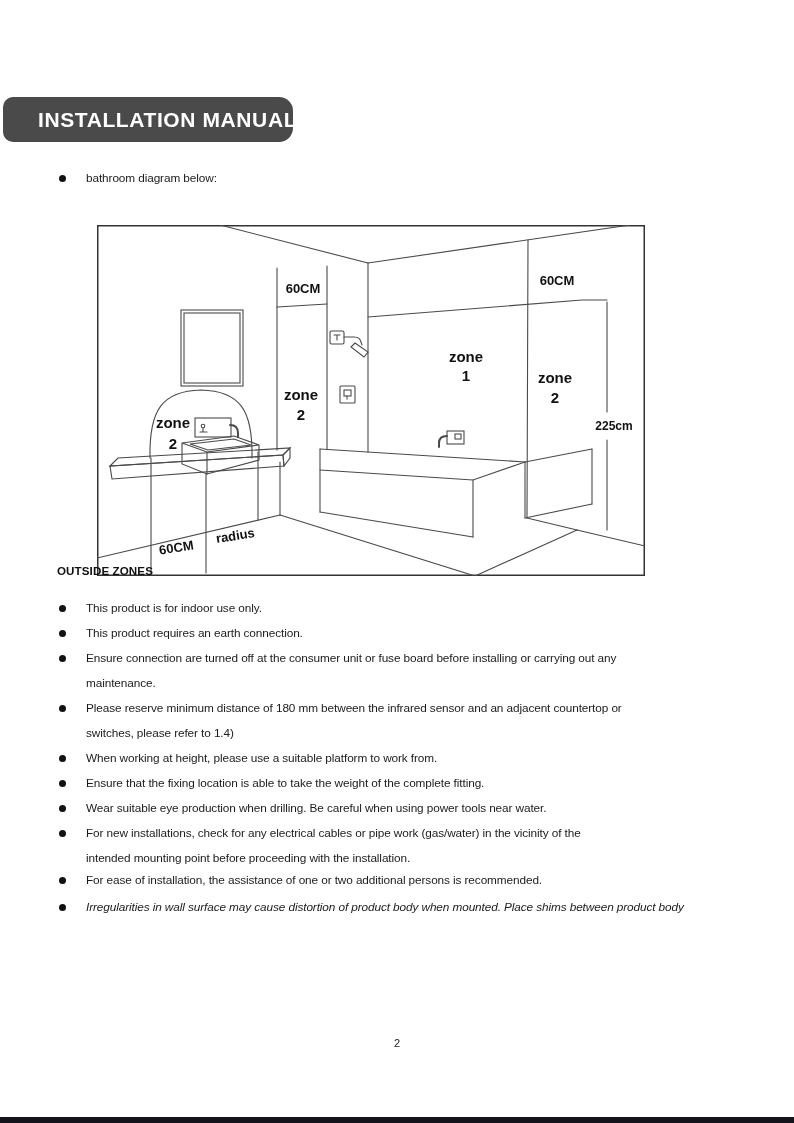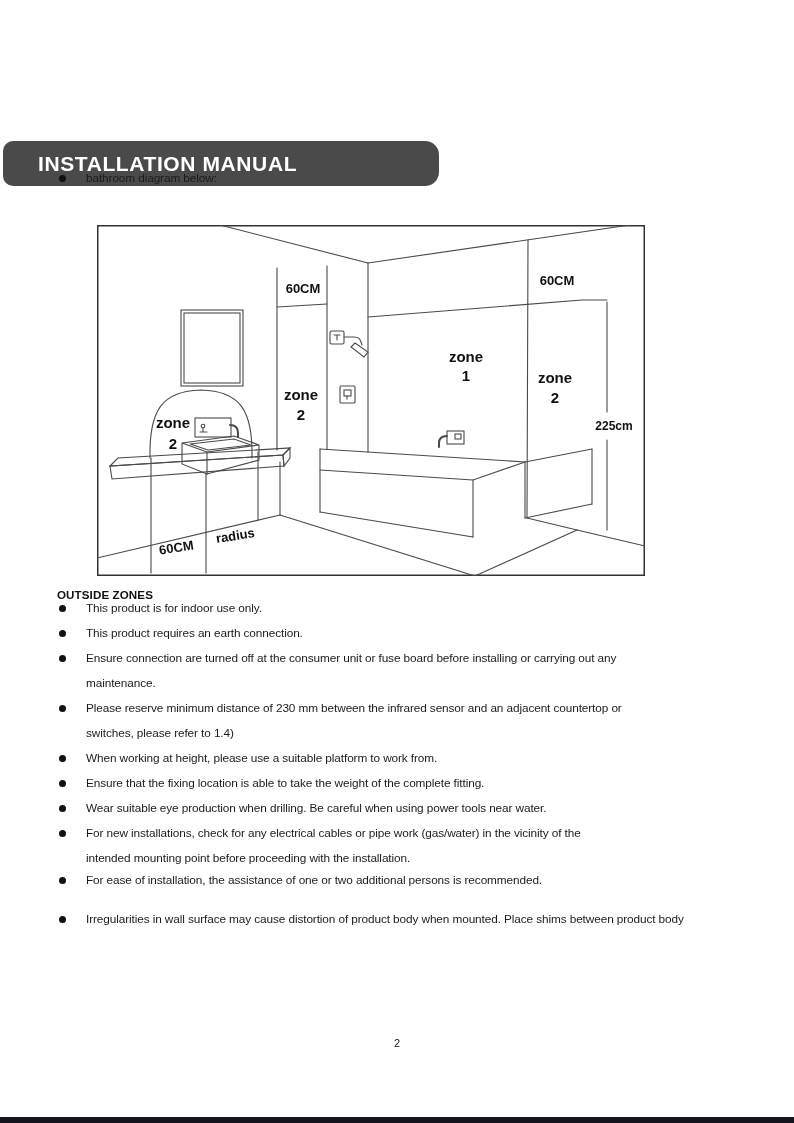--- a/index.html
+++ b/index.html
@@ -3,40 +3,40 @@
 <meta charset="utf-8">
 <style>
   html,body{margin:0;padding:0;}
   body{
     width:794px;height:1123px;position:relative;background:#ffffff;
     font-family:"Liberation Sans","DejaVu Sans",sans-serif;
     color:#1b1b1b;overflow:hidden;
   }
   
   .banner{
-    position:absolute;left:3px;top:97px;width:436px;height:45px;
+    position:absolute;left:3px;top:97px;width:290px;height:45px;
     background:#4a4a4a;border-radius:10px 14px 14px 10px;
-    display:flex;align-items:center;margin-top:44px;
+    display:flex;align-items:center;
   }
   .banner-text{
     color:#ffffff;font-weight:bold;font-size:21px;letter-spacing:.6px;
     padding-left:35px;white-space:nowrap;
   }
   
   .b-item{position:relative;}
   .dot{
     position:absolute;left:-27px;top:9px;width:7px;height:7px;border-radius:50%;
     background:#111;display:block;
   }
   .ln{line-height:25px;font-size:11.8px;white-space:nowrap;letter-spacing:-0.1px;}
   .intro{position:absolute;left:86px;top:166px;}
   .list{position:absolute;left:86px;top:596px;}
   .tight .ln{line-height:21px;}
   .heading{
-    position:absolute;left:57px;top:588px;font-size:11.6px;font-weight:bold;color:#111;
+    position:absolute;left:57px;top:564px;font-size:11.6px;font-weight:bold;color:#111;
     letter-spacing:.1px;
   }
   .pagenum{
     position:absolute;left:0;top:1037px;width:100%;text-align:center;font-size:11px;color:#222;
   }
   .diagram{
     position:absolute;left:97px;top:225px;width:548px;height:283px;
   }
   .bottombar{
     position:absolute;left:0;bottom:0;width:100%;height:6px;background:#14141c;
@@ -163,21 +163,21 @@
     <span class="dot"></span>
     <div class="ln">This product requires an earth connection.</div>
   </div>
   <div class="b-item">
     <span class="dot"></span>
     <div class="ln">Ensure connection are turned off at the consumer unit or fuse board before installing or carrying out any</div>
     <div class="ln">maintenance.</div>
   </div>
   <div class="b-item">
     <span class="dot"></span>
-    <div class="ln">Please reserve minimum distance of 230 mm between the infrared sensor and an adjacent countertop or</div>
+    <div class="ln">Please reserve minimum distance of 180 mm between the infrared sensor and an adjacent countertop or</div>
     <div class="ln">switches, please refer to 1.4)</div>
   </div>
   <div class="b-item">
     <span class="dot"></span>
     <div class="ln">When working at height, please use a suitable platform to work from.</div>
   </div>
   <div class="b-item">
     <span class="dot"></span>
     <div class="ln">Ensure that the fixing location is able to take the weight of the complete fitting.</div>
   </div>
@@ -187,21 +187,21 @@
   </div>
   <div class="b-item">
     <span class="dot"></span>
     <div class="ln">For new installations, check for any electrical cables or pipe work (gas/water) in the vicinity of the</div>
     <div class="ln">intended mounting point before proceeding with the installation.</div>
   </div>
   <div class="b-item" style="margin-top:-3px;">
     <span class="dot"></span>
     <div class="ln">For ease of installation, the assistance of one or two additional persons is recommended.</div>
   </div>
-  <div class="b-item tight" style="margin-top:16px;">
+  <div class="b-item tight" style="margin-top:4px;font-style:italic;">
     <span class="dot" style="top:7px;"></span>
     <div class="ln">Irregularities in wall surface may cause distortion of product body when mounted. Place shims between product body</div>
   </div>
 </div>
 
 <div class="pagenum">2</div>
 
 <div class="bottombar"></div>
 
 </body></html>

